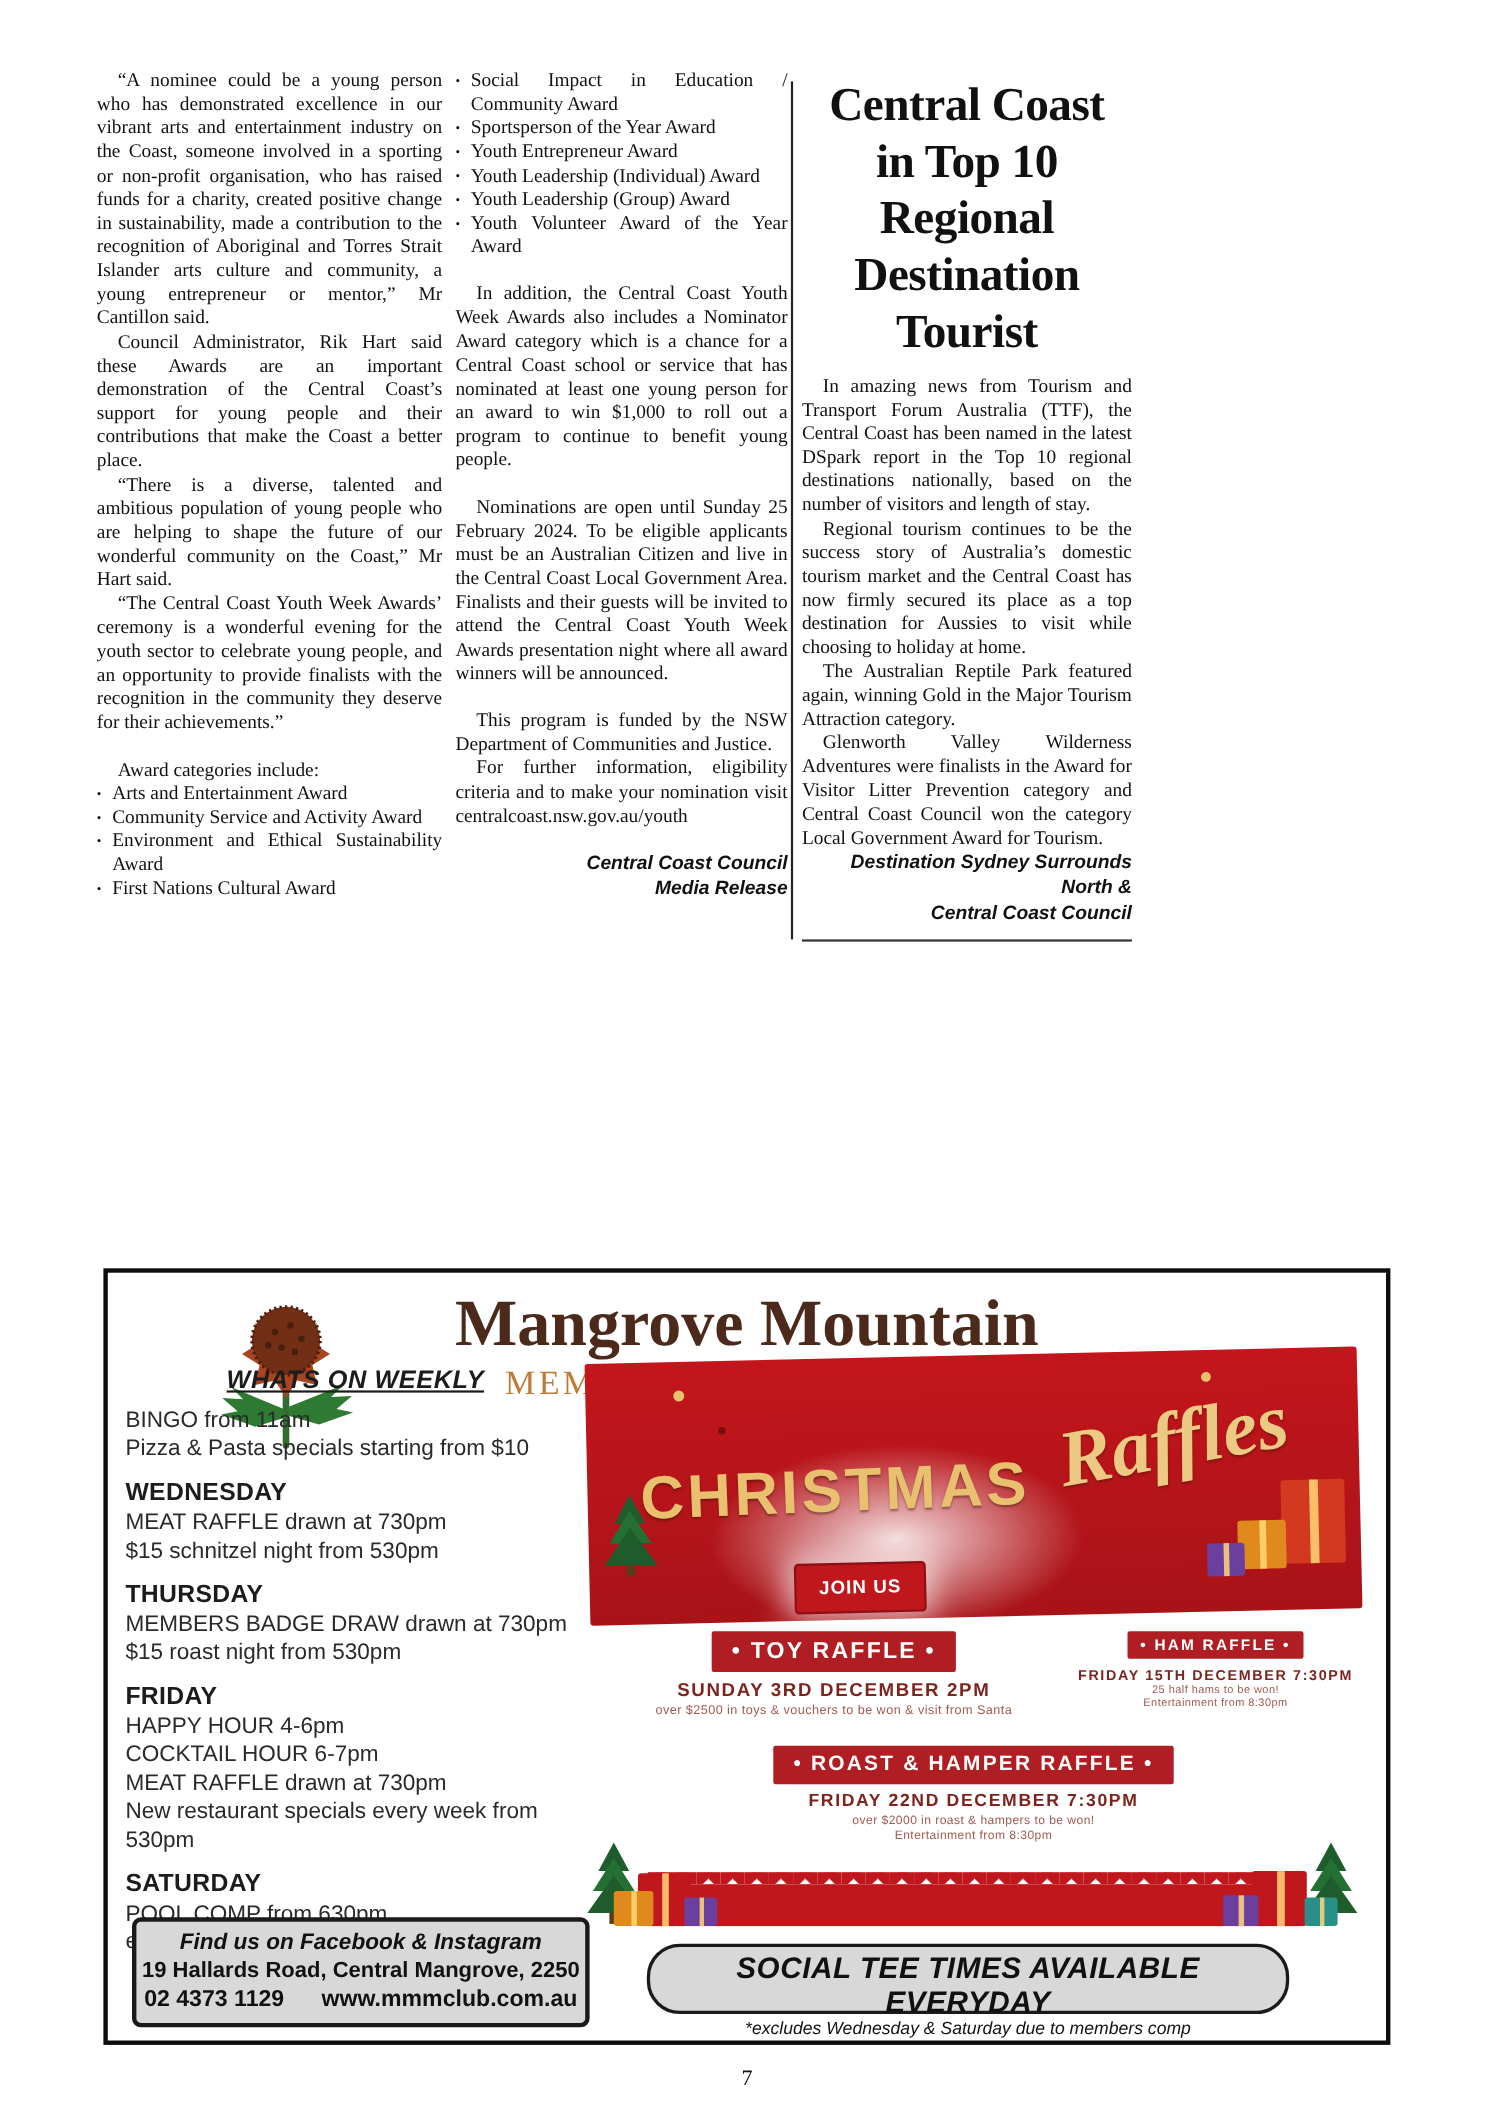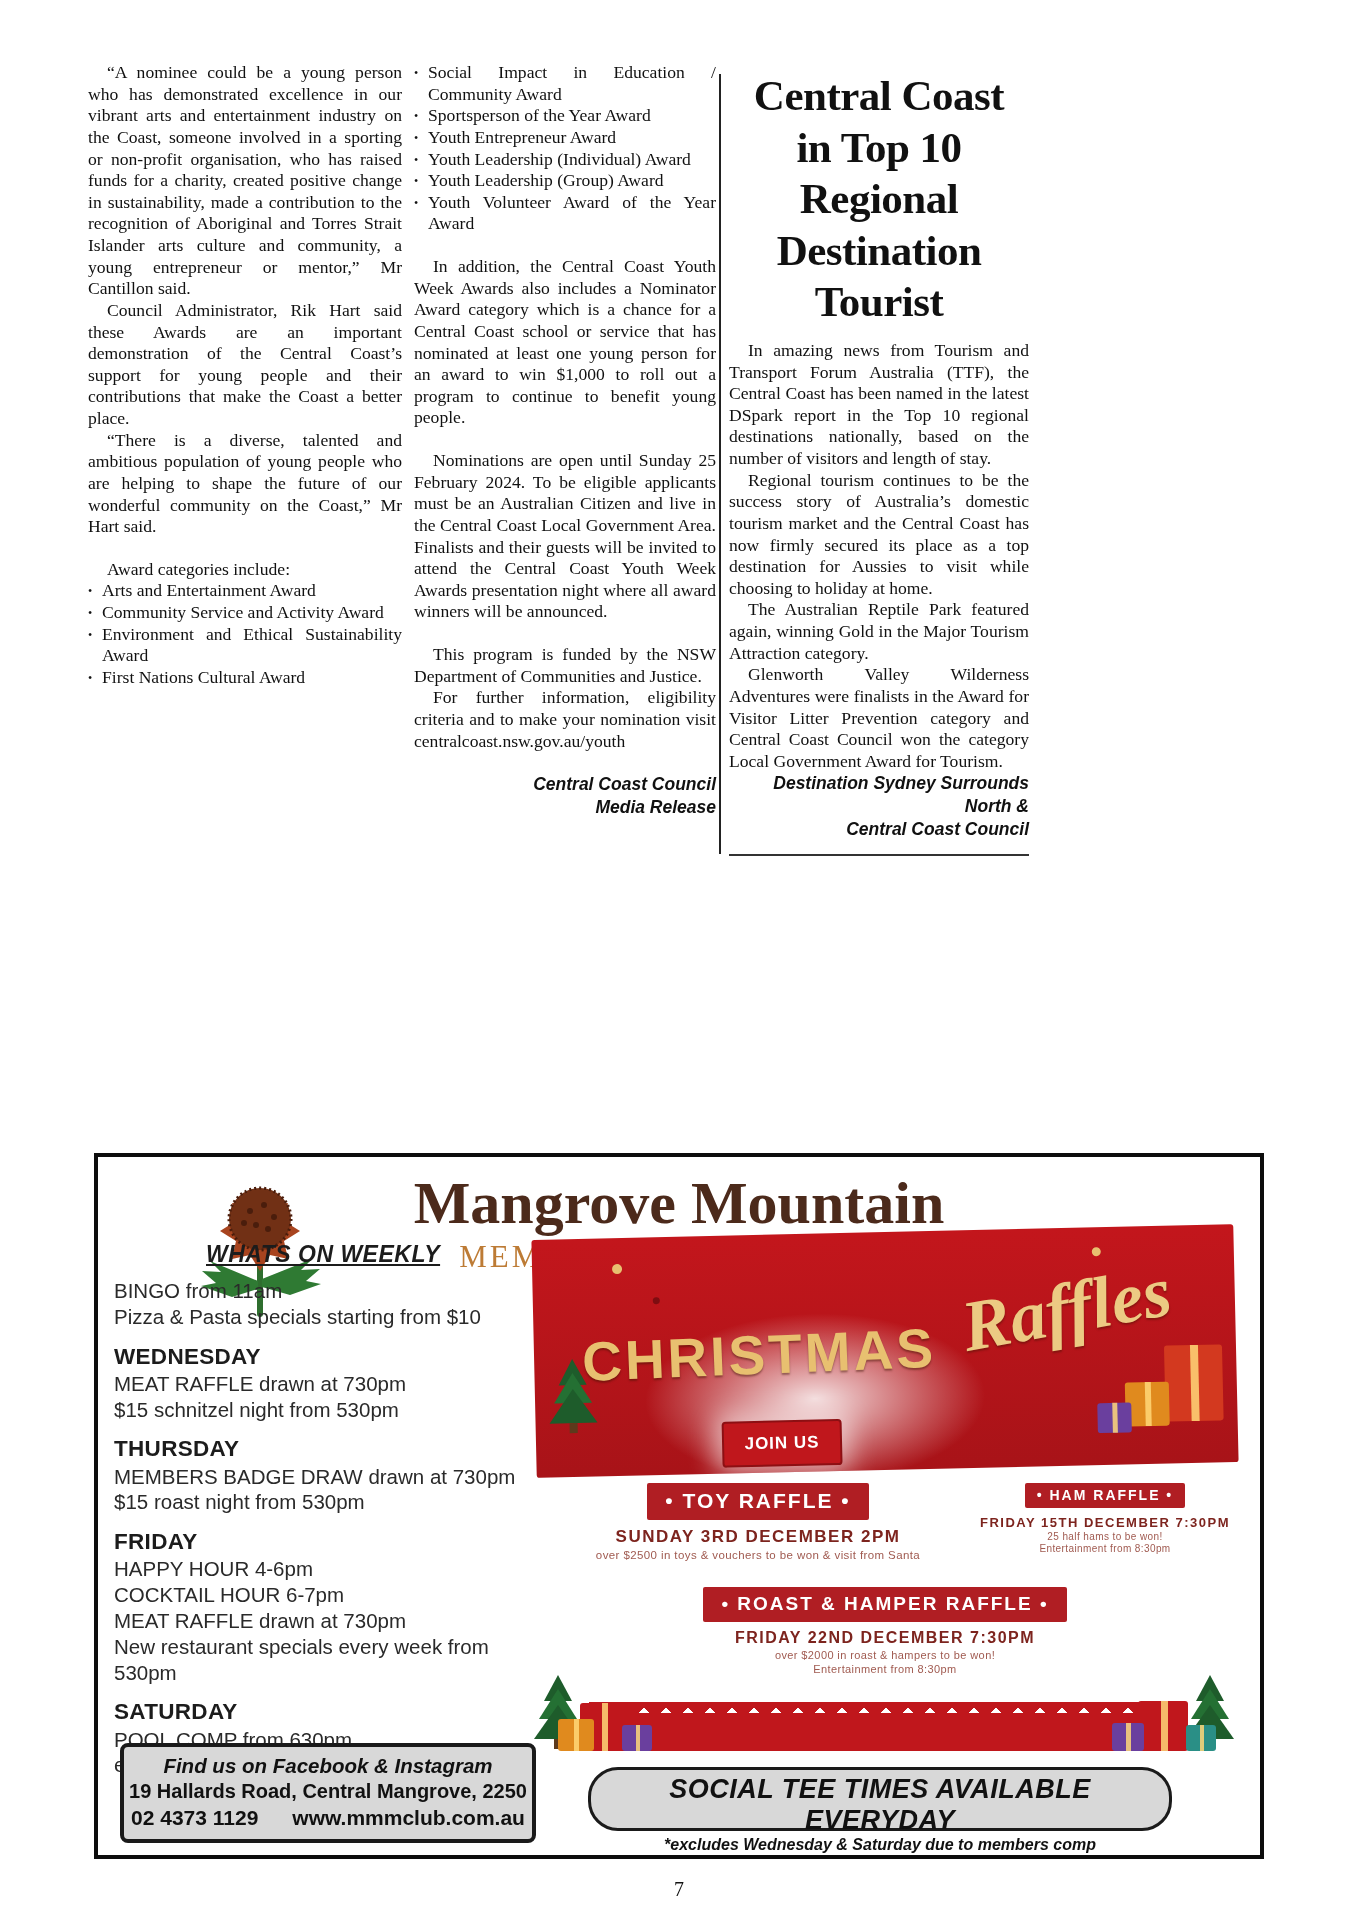--- a/index.html
+++ b/index.html
@@ -88,31 +88,32 @@
   
   #strip{position:absolute;left:0;top:448px;width:702px;height:100px;}
   #strip .band{position:absolute;left:55px;right:55px;top:38px;height:38px;background:#c0171c;}
   #strip .band::before{content:"";position:absolute;top:-11px;left:0;right:0;height:11px;
       background-image:linear-gradient(135deg,#c0171c 50%,transparent 50%),
                        linear-gradient(225deg,#c0171c 50%,transparent 50%);
       background-size:22px 11px;background-repeat:repeat-x;}
   #teetimes{position:absolute;left:54px;top:540px;width:584px;height:64px;
       padding:4px 8px;box-sizing:border-box;border-width:3px;border-radius:30px;}
   #teetimes .l1{font-style:italic;font-weight:bold;font-size:27px;letter-spacing:0.5px;}
-  #teetimes .l2{font-style:italic;font-weight:bold;font-size:16px;margin-top:0px;}
+  #teetimes .l2{font-style:italic;font-weight:normal;font-size:16px;margin-top:0px;}
   #pagenum{position:absolute;left:0;right:0;top:1878px;text-align:center;
       font-family:"Liberation Serif",serif;font-size:20px;}
 </style>
 </head>
 <body>
 
 <div class="col" id="col1">
   <p class="para">“A nominee could be a young person who has demonstrated excellence in our vibrant arts and entertainment industry on the Coast, someone involved in a sporting or non-profit organisation, who has raised funds for a charity, created positive change in sustainability, made a contribution to the recognition of Aboriginal and Torres Strait Islander arts culture and community, a young entrepreneur or mentor,” Mr Cantillon said.</p>
   <p class="para">Council Administrator, Rik Hart said these Awards are an important demonstration of the Central Coast’s support for young people and their contributions that make the Coast a better place.</p>
   <p class="para">“There is a diverse, talented and ambitious population of young people who are helping to shape the future of our wonderful community on the Coast,” Mr Hart said.</p>
+  <p class="para">“The Central Coast Youth Week Awards’ ceremony is a wonderful evening for the youth sector to celebrate young people, and an opportunity to provide finalists with the recognition in the community they deserve for their achievements.”</p>
   <div class="cat-intro gap">Award categories include:</div>
   <ul class="cats">
     <li><span class="blt">•</span><span>Arts and Entertainment Award</span></li>
     <li><span class="blt">•</span><span>Community Service and Activity Award</span></li>
     <li><span class="blt">•</span><span>Environment and Ethical Sustainability Award</span></li>
     <li><span class="blt">•</span><span>First Nations Cultural Award</span></li>
   </ul>
 </div>
 
 <div class="col" id="col2">

